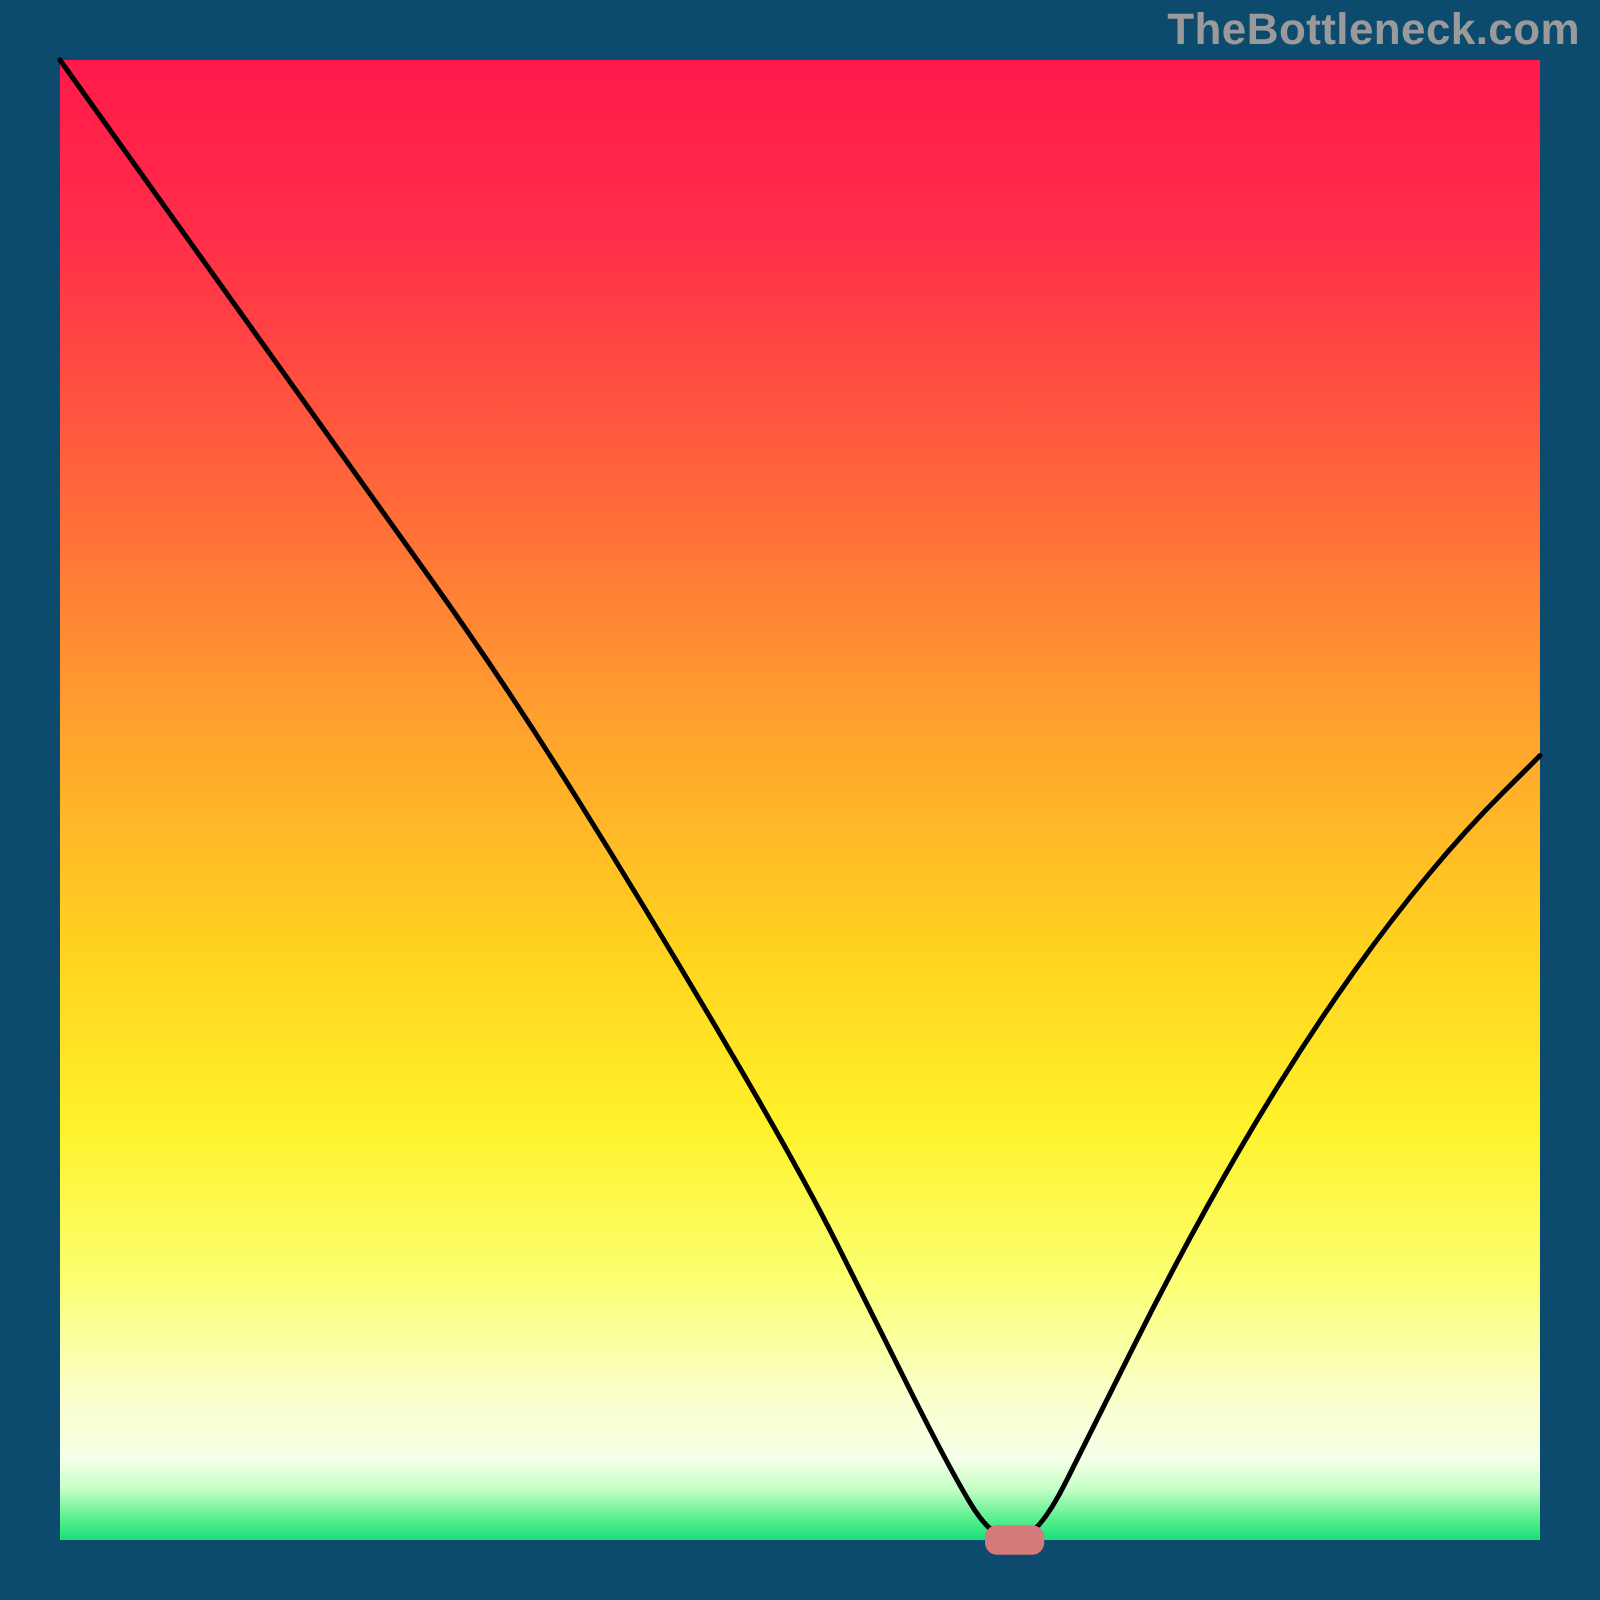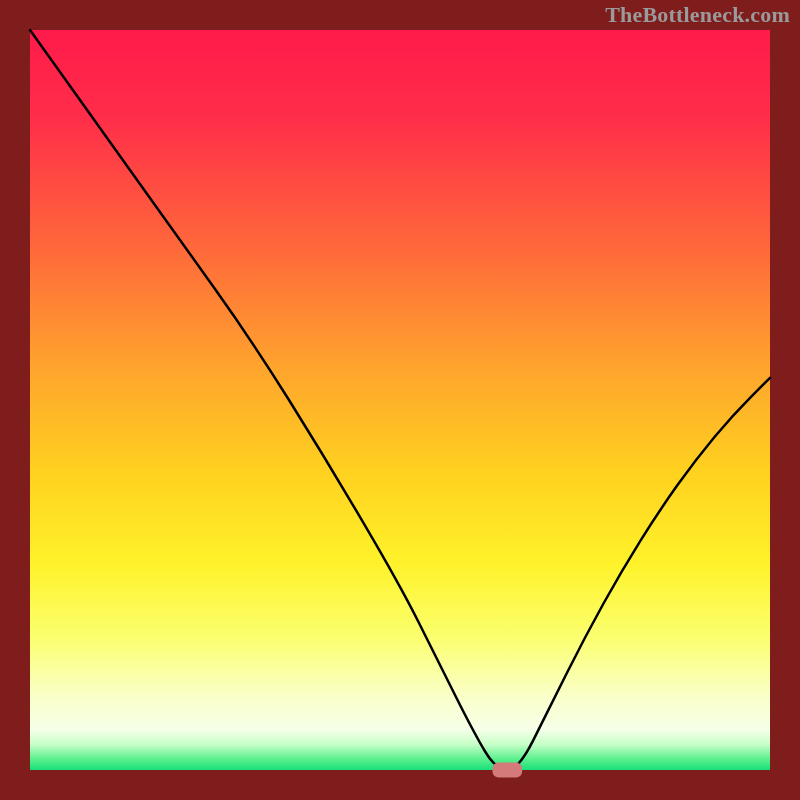--- a/index.html
+++ b/index.html
@@ -8,22 +8,21 @@
     width: 800px;
     height: 800px;
     background: #000;
     overflow: hidden;
     font-family: Arial, Helvetica, sans-serif;
   }
   .frame {
     position: relative;
     width: 800px;
     height: 800px;
-    background: #7f1d1d;
-    font-family: Liberation Serif, serif;
+    background: #0c4a6e;
   }
   .watermark {
     position: absolute;
     top: 2px;
     right: 10px;
     color: #9a9a9a;
     font-size: 22px;
     font-weight: 600;
     letter-spacing: 0.2px;
     z-index: 10;

